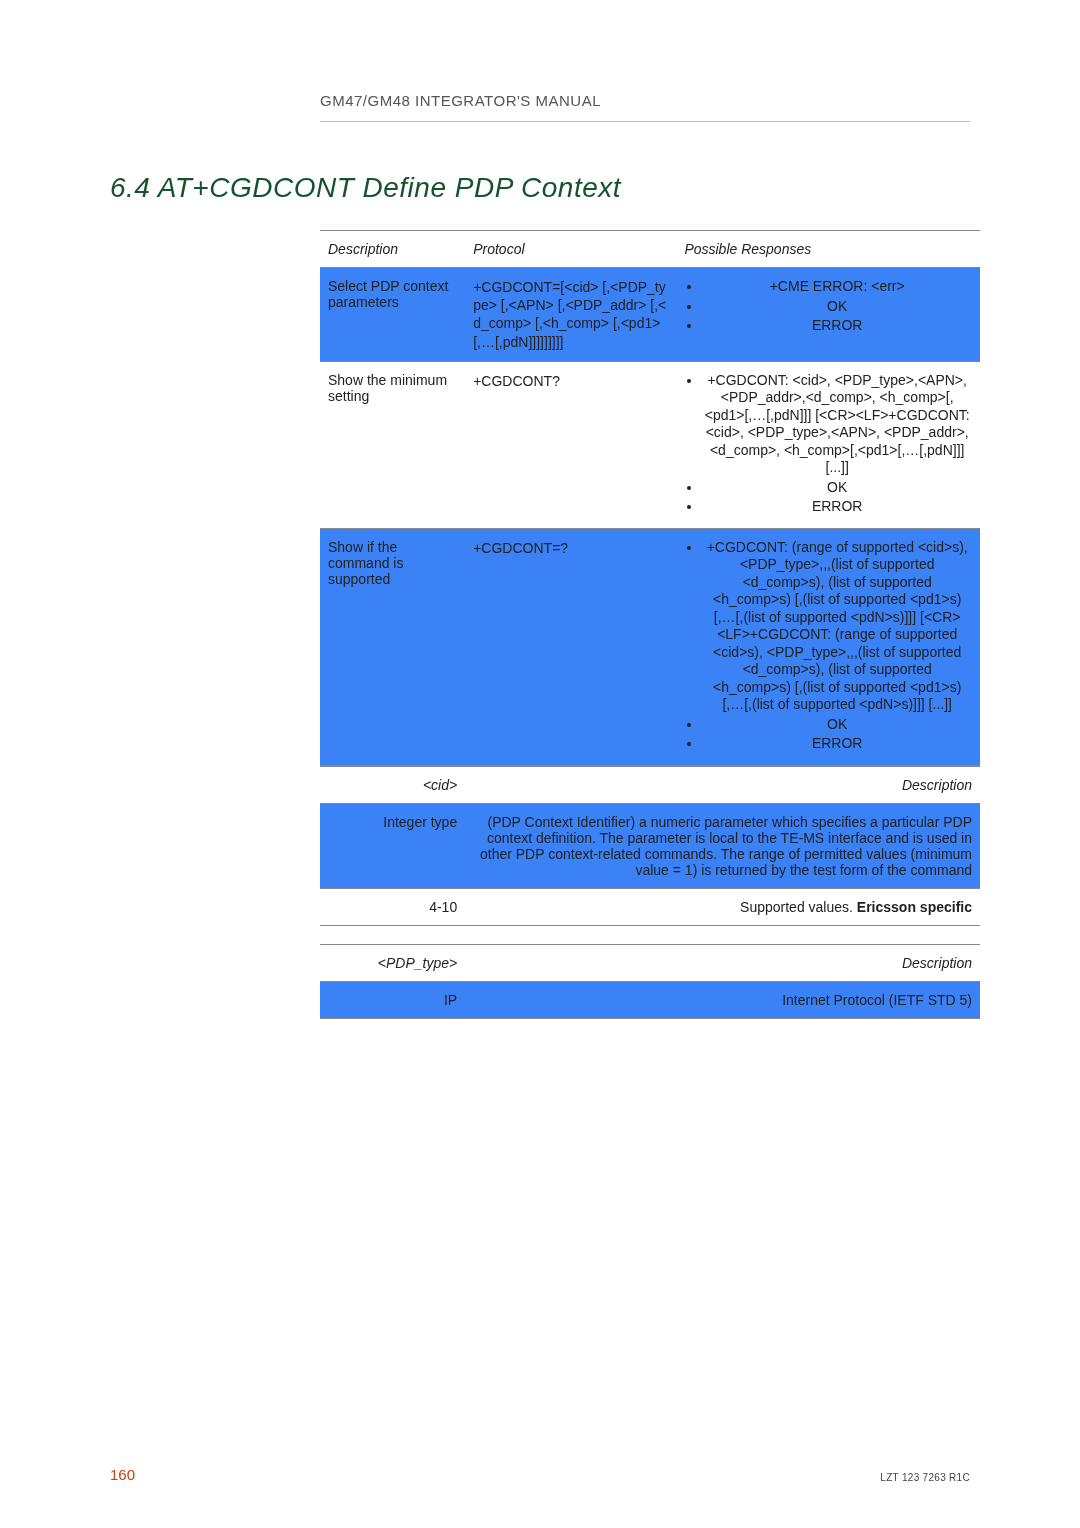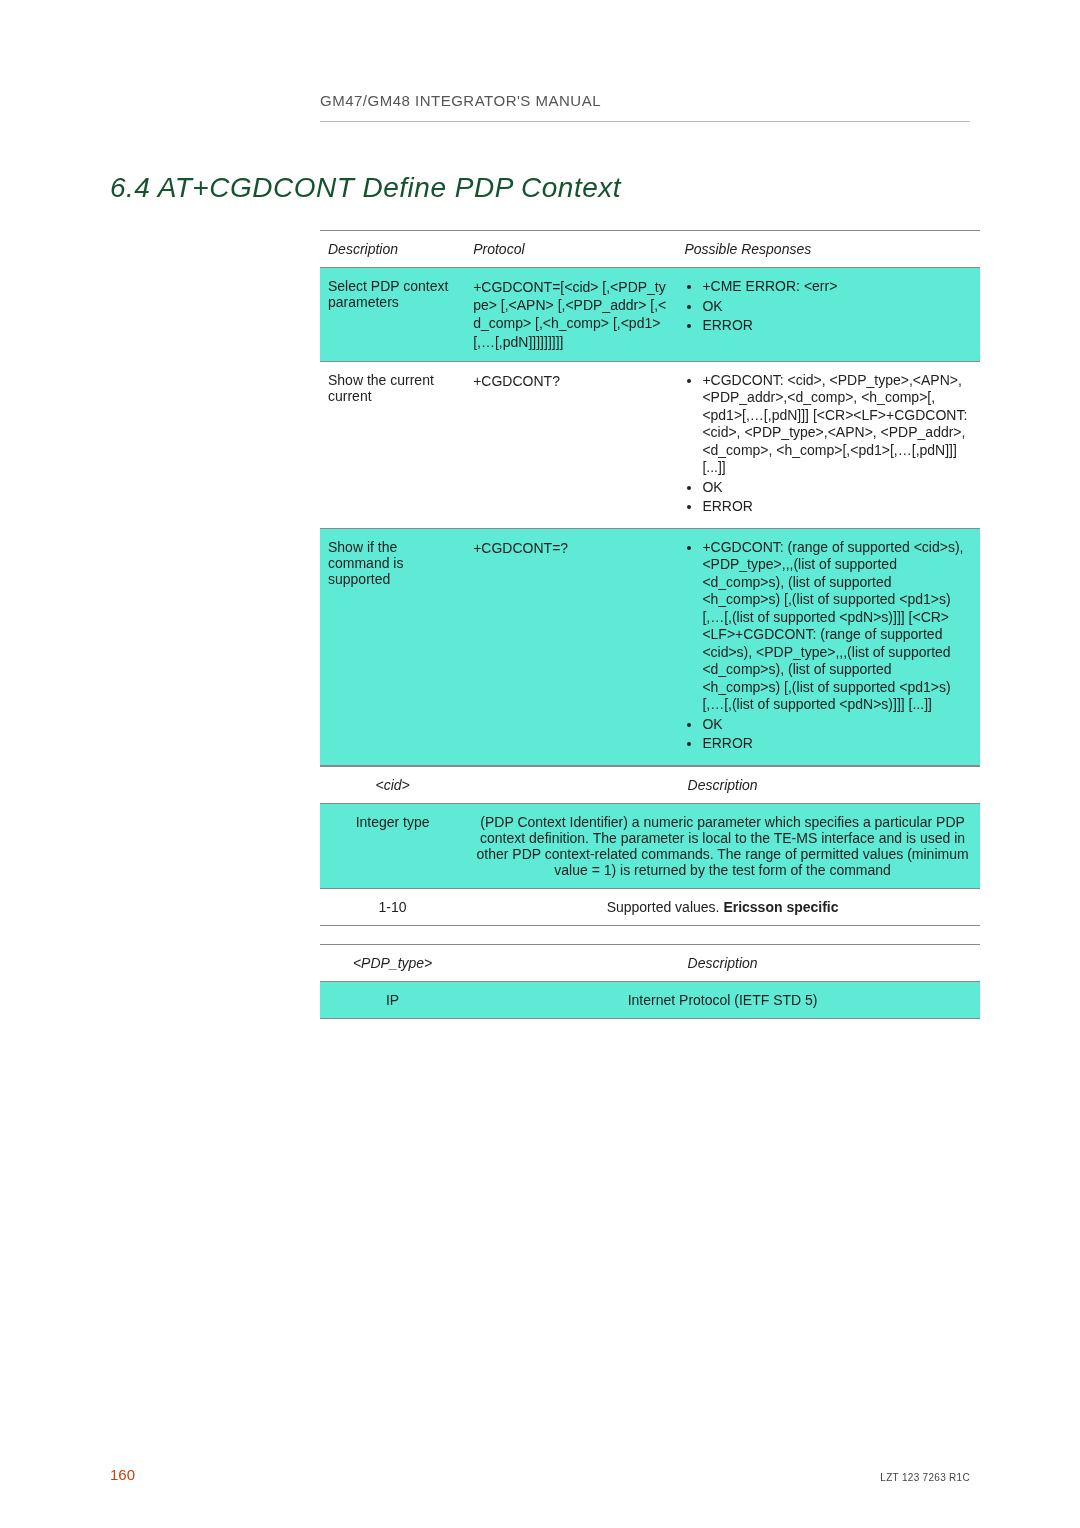--- a/index.html
+++ b/index.html
@@ -17,32 +17,32 @@
 
   table.main { width: 100%; border-collapse: collapse; font-size: 14px; }
   table.main th, table.main td { text-align: left; vertical-align: top; padding: 10px 8px; }
   table.main thead th { font-style: italic; font-weight: 400; border-top: 1px solid #888; border-bottom: 1px solid #888; }
   table.main tbody tr { border-bottom: 1px solid #888; }
   table.main tbody tr:last-child { border-bottom: 1px solid #888; }
   .col-desc { width: 22%; }
   .col-cmd  { width: 32%; }
   .col-resp { width: 46%; }
 
-  tr.shaded td { background: #5eead4; }
+  tr.shaded td { background: #3b82f6; }
 
   ul.resp { list-style: disc; padding-left: 18px; margin: 0; }
-  ul.resp li { margin-bottom: 2px; line-height: 1.25; }
+  ul.resp li { margin-bottom: 2px; line-height: 1.25; text-align: center; }
 
   .mono, .cmd { font-family: Arial, sans-serif; }
   .cmd { line-height: 1.3; word-break: break-all; }
 
   .body-text { margin: 22px 0 18px 0; font-family: Georgia, "Times New Roman", serif; font-size: 17px; line-height: 1.4; }
 
   table.param { width: 100%; border-collapse: collapse; font-size: 14px; }
-  table.param th, table.param td { text-align: center; vertical-align: top; padding: 10px 8px; }
+  table.param th, table.param td { text-align: right; vertical-align: top; padding: 10px 8px; }
   table.param thead th { font-style: italic; font-weight: 400; border-top: 1px solid #888; border-bottom: 1px solid #888; }
   table.param tbody tr { border-bottom: 1px solid #888; }
   .pcol1 { width: 22%; }
   .pcol2 { width: 78%; }
 
   .spacer { height: 18px; }
 
   .page-num { position: absolute; left: 110px; bottom: 45px; font-size: 15px; color: #c2410c; }
   .footer-right { position: absolute; right: 110px; bottom: 45px; font-size: 10px; color: #444; letter-spacing: 0.3px; }
 </style>
@@ -71,21 +71,21 @@
             <td class="cmd">+CGDCONT=[&lt;cid&gt; [,&lt;PDP_type&gt; [,&lt;APN&gt; [,&lt;PDP_addr&gt; [,&lt;d_comp&gt; [,&lt;h_comp&gt; [,&lt;pd1&gt; [,…[,pdN]]]]]]]]]</td>
             <td>
               <ul class="resp">
                 <li>+CME ERROR: &lt;err&gt;</li>
                 <li>OK</li>
                 <li>ERROR</li>
               </ul>
             </td>
           </tr>
           <tr>
-            <td>Show the current current</td>
+            <td>Show the minimum setting</td>
             <td class="cmd">+CGDCONT?</td>
             <td>
               <ul class="resp">
                 <li>+CGDCONT: &lt;cid&gt;, &lt;PDP_type&gt;,&lt;APN&gt;, &lt;PDP_addr&gt;,&lt;d_comp&gt;, &lt;h_comp&gt;[,&lt;pd1&gt;[,…[,pdN]]] [&lt;CR&gt;&lt;LF&gt;+CGDCONT: &lt;cid&gt;, &lt;PDP_type&gt;,&lt;APN&gt;, &lt;PDP_addr&gt;,&lt;d_comp&gt;, &lt;h_comp&gt;[,&lt;pd1&gt;[,…[,pdN]]] [...]]</li>
                 <li>OK</li>
                 <li>ERROR</li>
               </ul>
             </td>
           </tr>
           <tr class="shaded">
@@ -110,21 +110,21 @@
               <th class="pcol1">&lt;cid&gt;</th>
               <th class="pcol2">Description</th>
             </tr>
           </thead>
           <tbody>
             <tr class="shaded">
               <td>Integer type</td>
               <td>(PDP Context Identifier) a numeric parameter which specifies a particular PDP context definition. The parameter is local to the TE-MS interface and is used in other PDP context-related commands. The range of permitted values (minimum value = 1) is returned by the test form of the command</td>
             </tr>
             <tr>
-              <td>1-10</td>
+              <td>4-10</td>
               <td><span>Supported values. </span><b>Ericsson specific</b></td>
             </tr>
           </tbody>
         </table>
         <div class="spacer"></div>
         <table class="param">
           <thead>
             <tr>
               <th class="pcol1">&lt;PDP_type&gt;</th>
               <th class="pcol2">Description</th>

